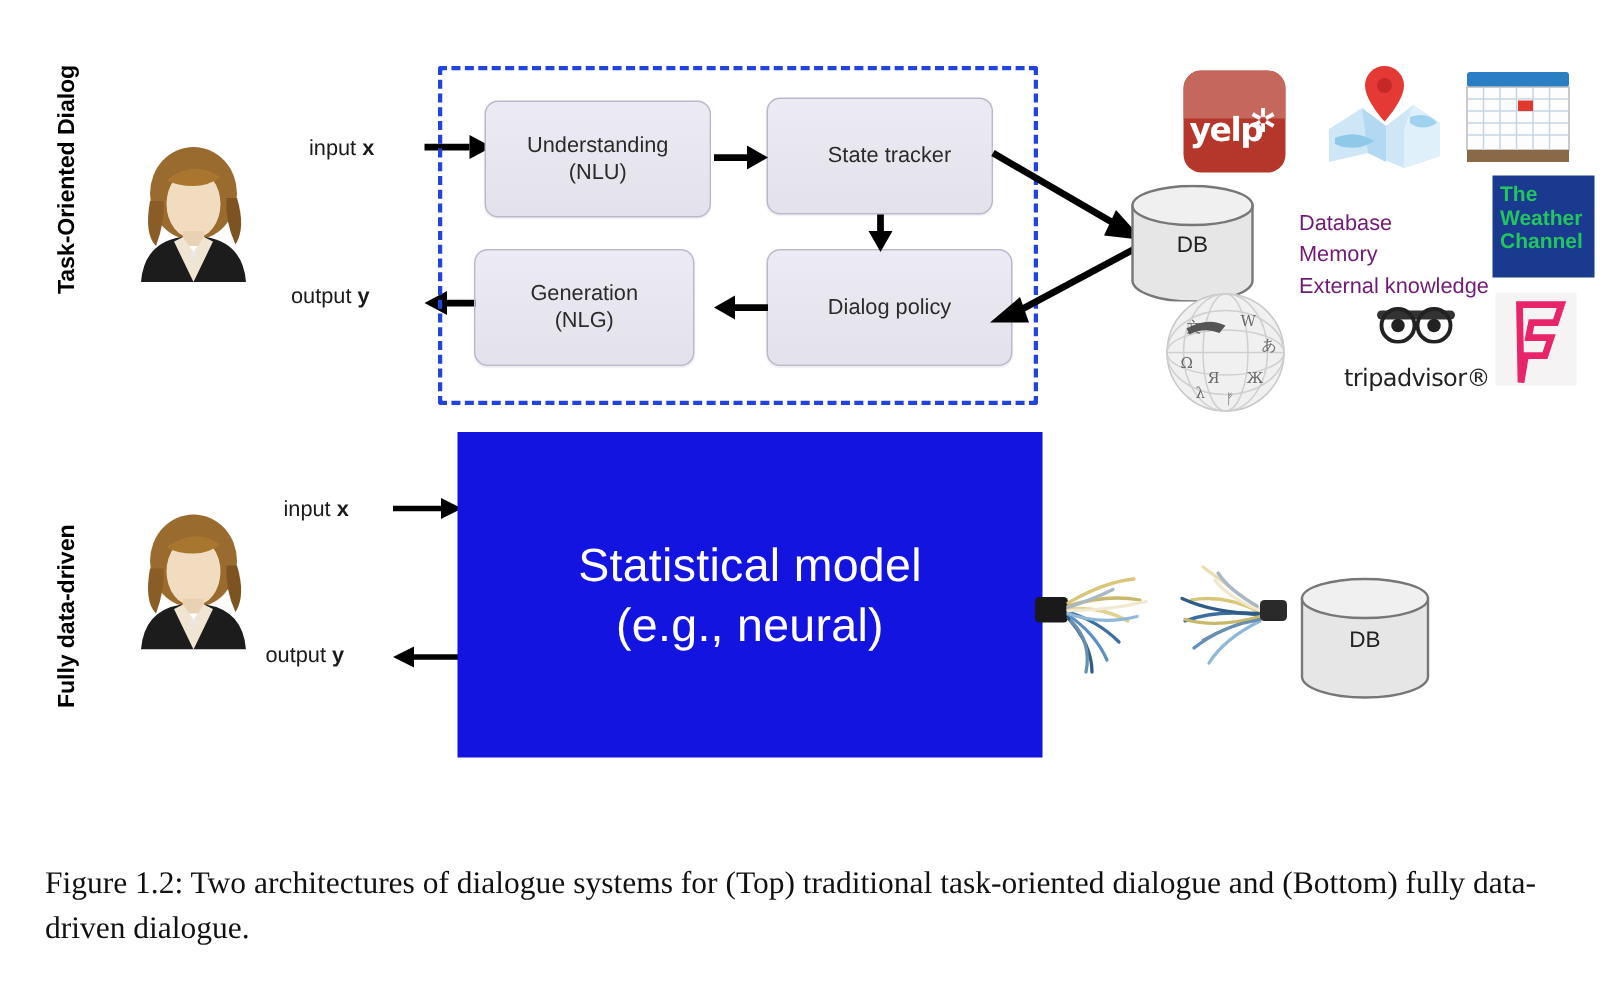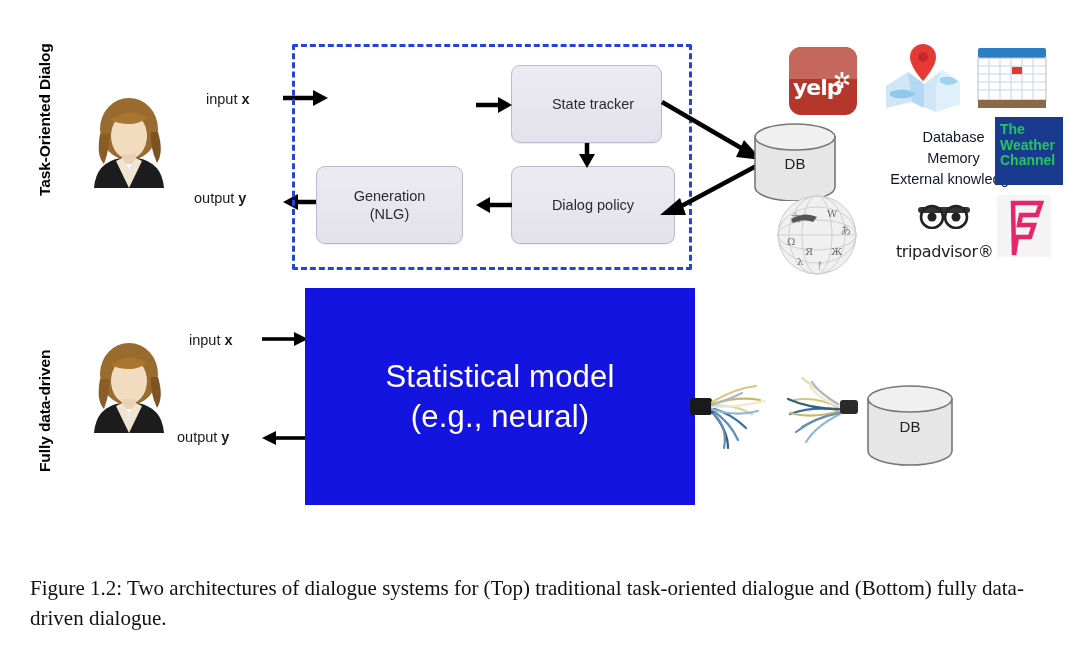--- a/index.html
+++ b/index.html
@@ -103,25 +103,25 @@
     color: #222;
   }
   #db-top { left: 752px; top: 123px; width: 86px; height: 78px; }
   #db-top .db-label { top: 32px; }
   #db-bottom { left: 865px; top: 384px; width: 90px; height: 82px; }
   #db-bottom .db-label { top: 34px; }
 
   
   #knowledge-text {
     position: absolute;
-    left: 866px; top: 127px;
+    left: 866px; top: 139px;
     width: 175px;
-    text-align: center;
+    text-align: left;
     font-size: 14.5px;
-    color: #0f172a;
+    color: #701a75;
     line-height: 1.45;
   }
   #knowledge-text div { white-space: nowrap; }
 
   
   .logo { position: absolute; }
 
   #logo-yelp {
     left: 789px; top: 47px; width: 68px; height: 68px;
     background: #b5362a;
@@ -237,20 +237,26 @@
     <polygon points="30,1 45,9 30,17" fill="#000"></polygon>
   </svg>
 
   <svg class="arrow-svg" style="left:283px; top:193px; width:45px; height:18px;">
     <line x1="15" y1="9" x2="45" y2="9" stroke="#000" stroke-width="4.5"></line>
     <polygon points="15,1 0,9 15,17" fill="#000"></polygon>
   </svg>
 
   <div id="pipeline-box"></div>
 
+  <div class="module" id="mod-nlu">
+    <div>
+      <span>Understanding</span><br>
+      <span>(NLU)</span>
+    </div>
+  </div>
 
   <div class="module" id="mod-state">
     <div><span>State tracker</span></div>
   </div>
 
   <div class="module" id="mod-policy">
     <div><span>Dialog policy</span></div>
   </div>
 
   <div class="module" id="mod-nlg">

